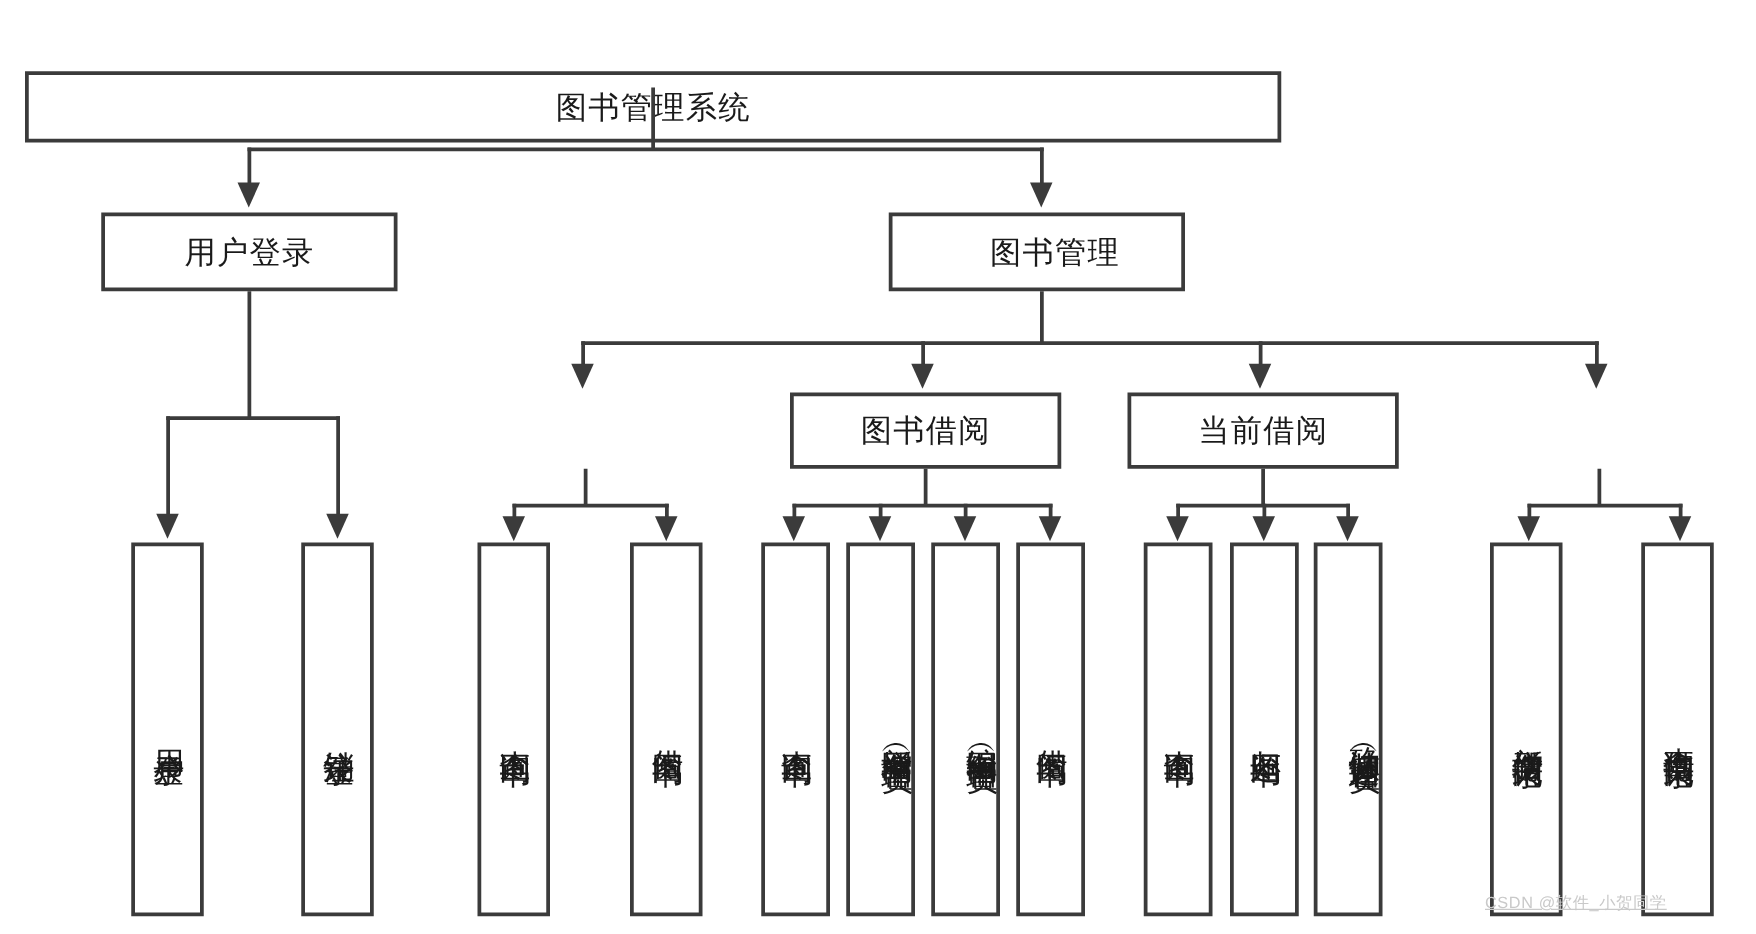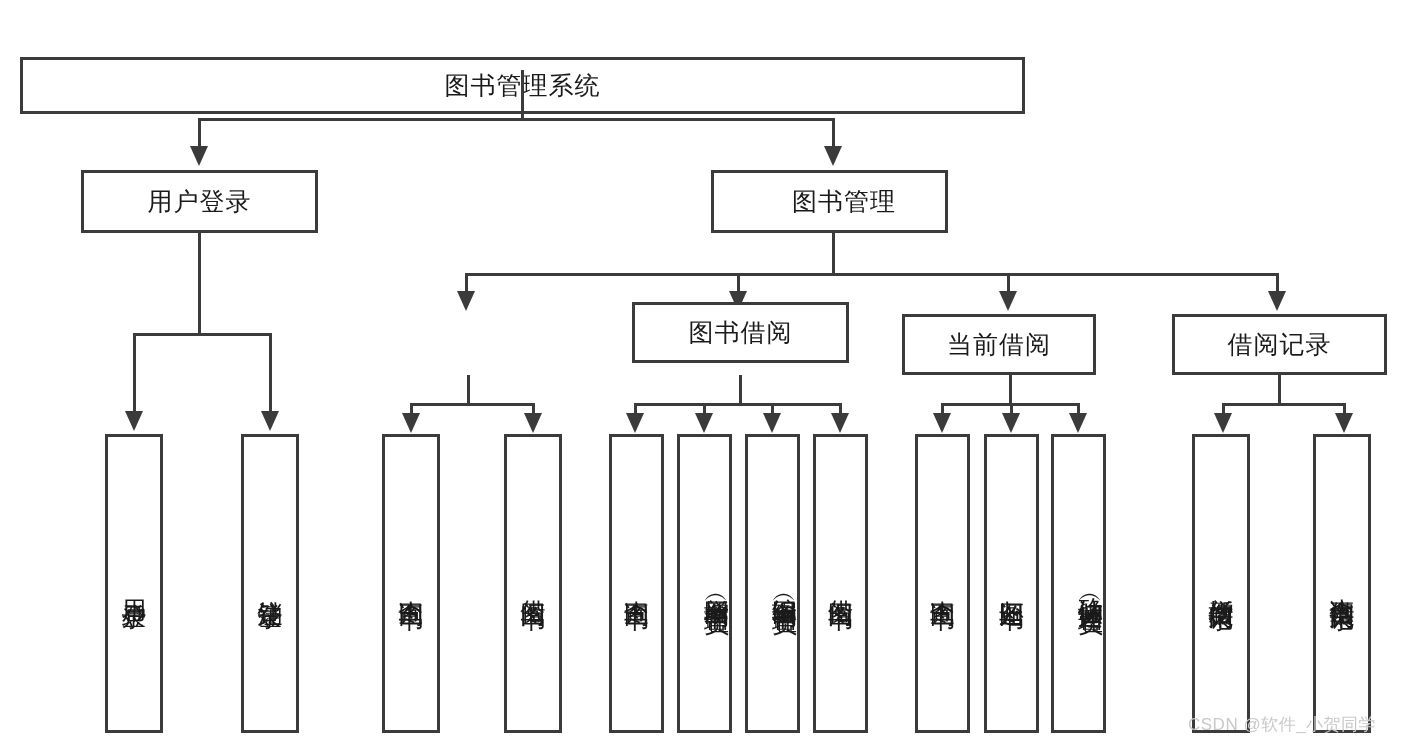--- a/index.html
+++ b/index.html
@@ -55,23 +55,24 @@
     position: absolute;
     width: 0;
     height: 0;
     border-left: 9px solid transparent;
     border-right: 9px solid transparent;
     border-top: 20px solid #3b3b3b;
   }
   .watermark {
     position: absolute;
     color: #c9c9c9;
-    font-size: 17px;
+    font-size: 13px;
     white-space: nowrap;
     letter-spacing: 0.5px;
+    text-decoration: underline;
   }
 </style>
 </head>
 <body>
 
 <div id="canvas">
 
   <div class="node h" style="left:20px; top:13px; width:1005px; height:57px;margin-top:44px;">
     <span>图书管理系统</span>
   </div>
@@ -101,28 +102,25 @@
   <div class="edge hline" style="left:465px; top:273px; width:814px;"></div>
   <div class="edge vline" style="left:465px; top:273px; height:20px;"></div>
   <div class="arrow" style="left:457px; top:291px;"></div>
   <div class="edge vline" style="left:737px; top:273px; height:20px;"></div>
   <div class="arrow" style="left:729px; top:291px;"></div>
   <div class="edge vline" style="left:1007px; top:273px; height:20px;"></div>
   <div class="arrow" style="left:999px; top:291px;"></div>
   <div class="edge vline" style="left:1276px; top:273px; height:20px;"></div>
   <div class="arrow" style="left:1268px; top:291px;"></div>
 
-  <div class="node h" style="left:632px; top:302px; width:217px; height:61px;">
+  <div class="node h" style="left:632px; top:314px; width:217px; height:61px;">
     <span>图书借阅</span>
   </div>
-  <div class="node h" style="left:902px; top:314px; width:194px; height:61px;">
+  <div class="node h" style="left:902px; top:314px; width:217px; height:61px;">
     <span>当前借阅</span>
-  </div>
-  <div class="node h" style="left:1172px; top:314px; width:215px; height:61px;">
-    <span>借阅记录</span>
   </div>
 
   <div class="edge vline" style="left:467px; top:375px; height:30px;"></div>
   <div class="edge hline" style="left:410px; top:403px; width:125px;"></div>
   <div class="edge vline" style="left:410px; top:403px; height:12px;"></div>
   <div class="arrow" style="left:402px; top:413px;"></div>
   <div class="edge vline" style="left:532px; top:403px; height:12px;"></div>
   <div class="arrow" style="left:524px; top:413px;"></div>
 
   <div class="edge vline" style="left:739px; top:375px; height:30px;"></div>

